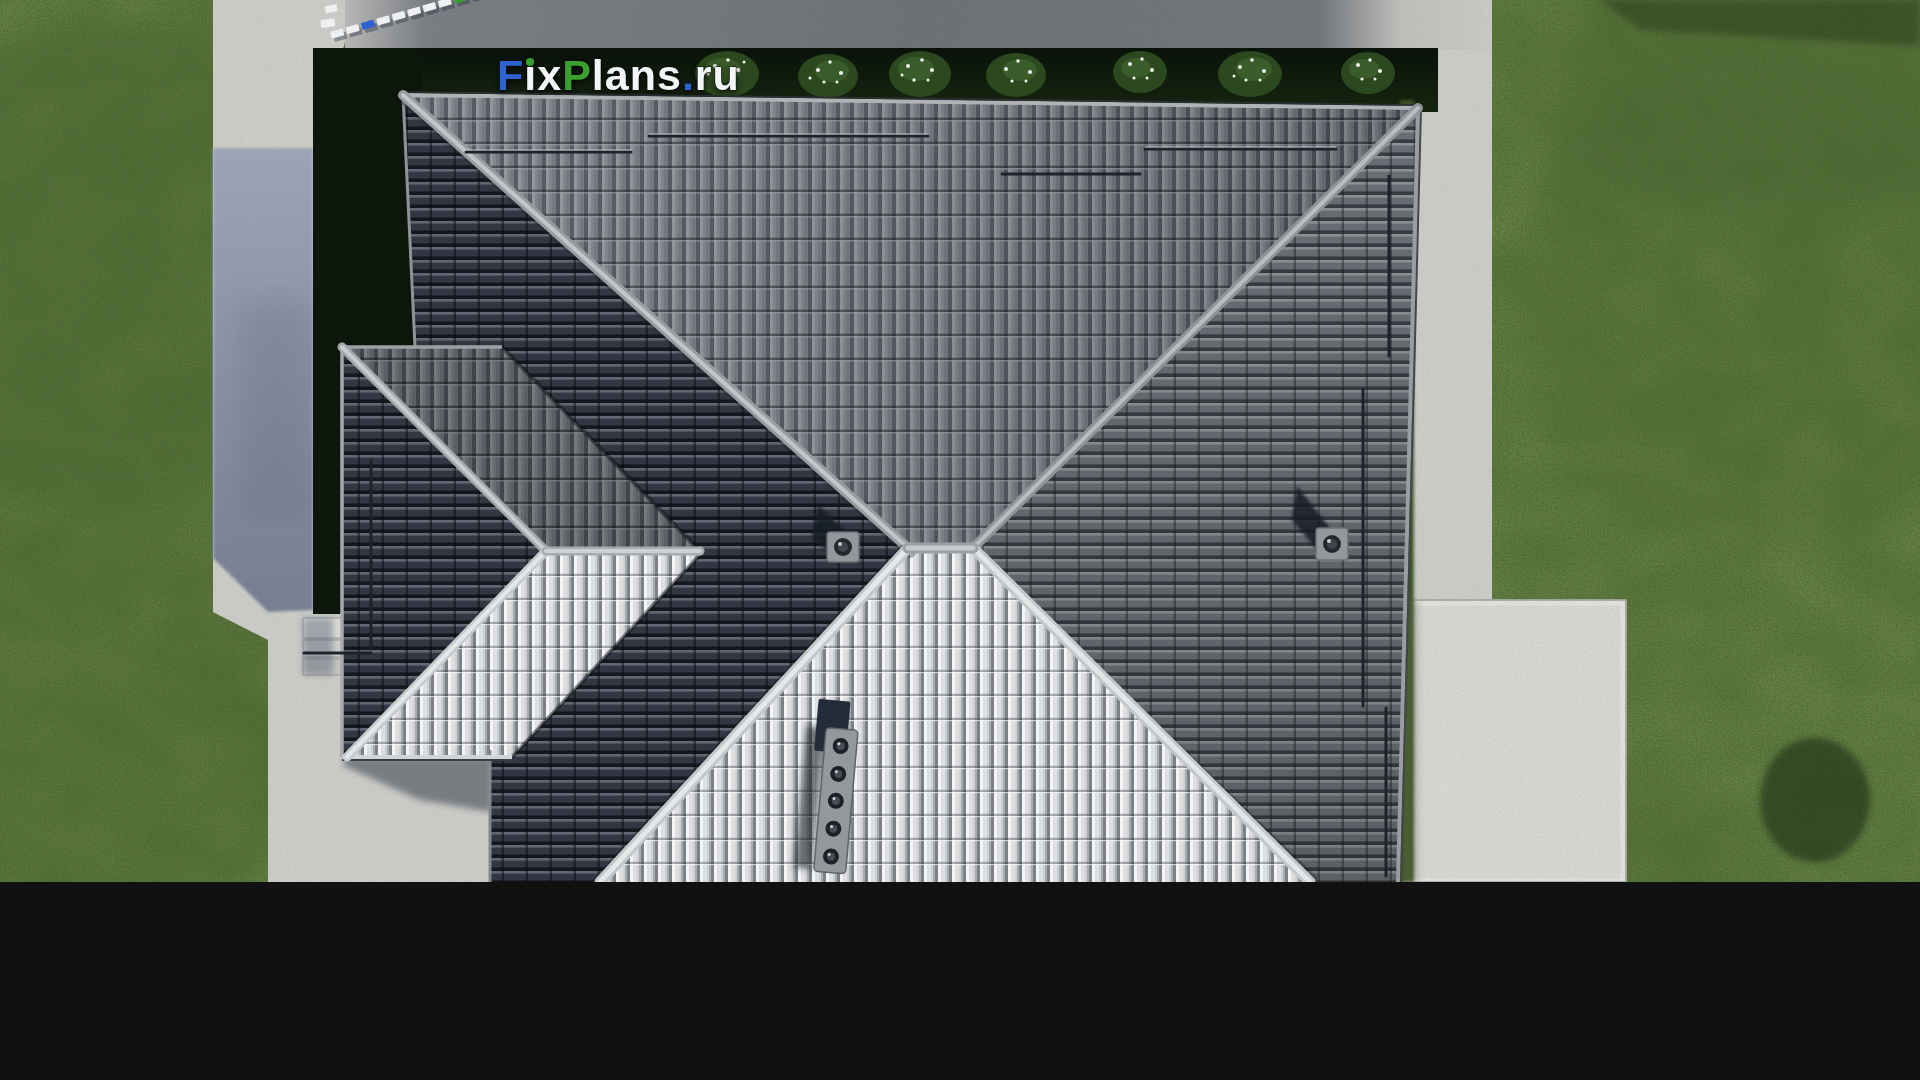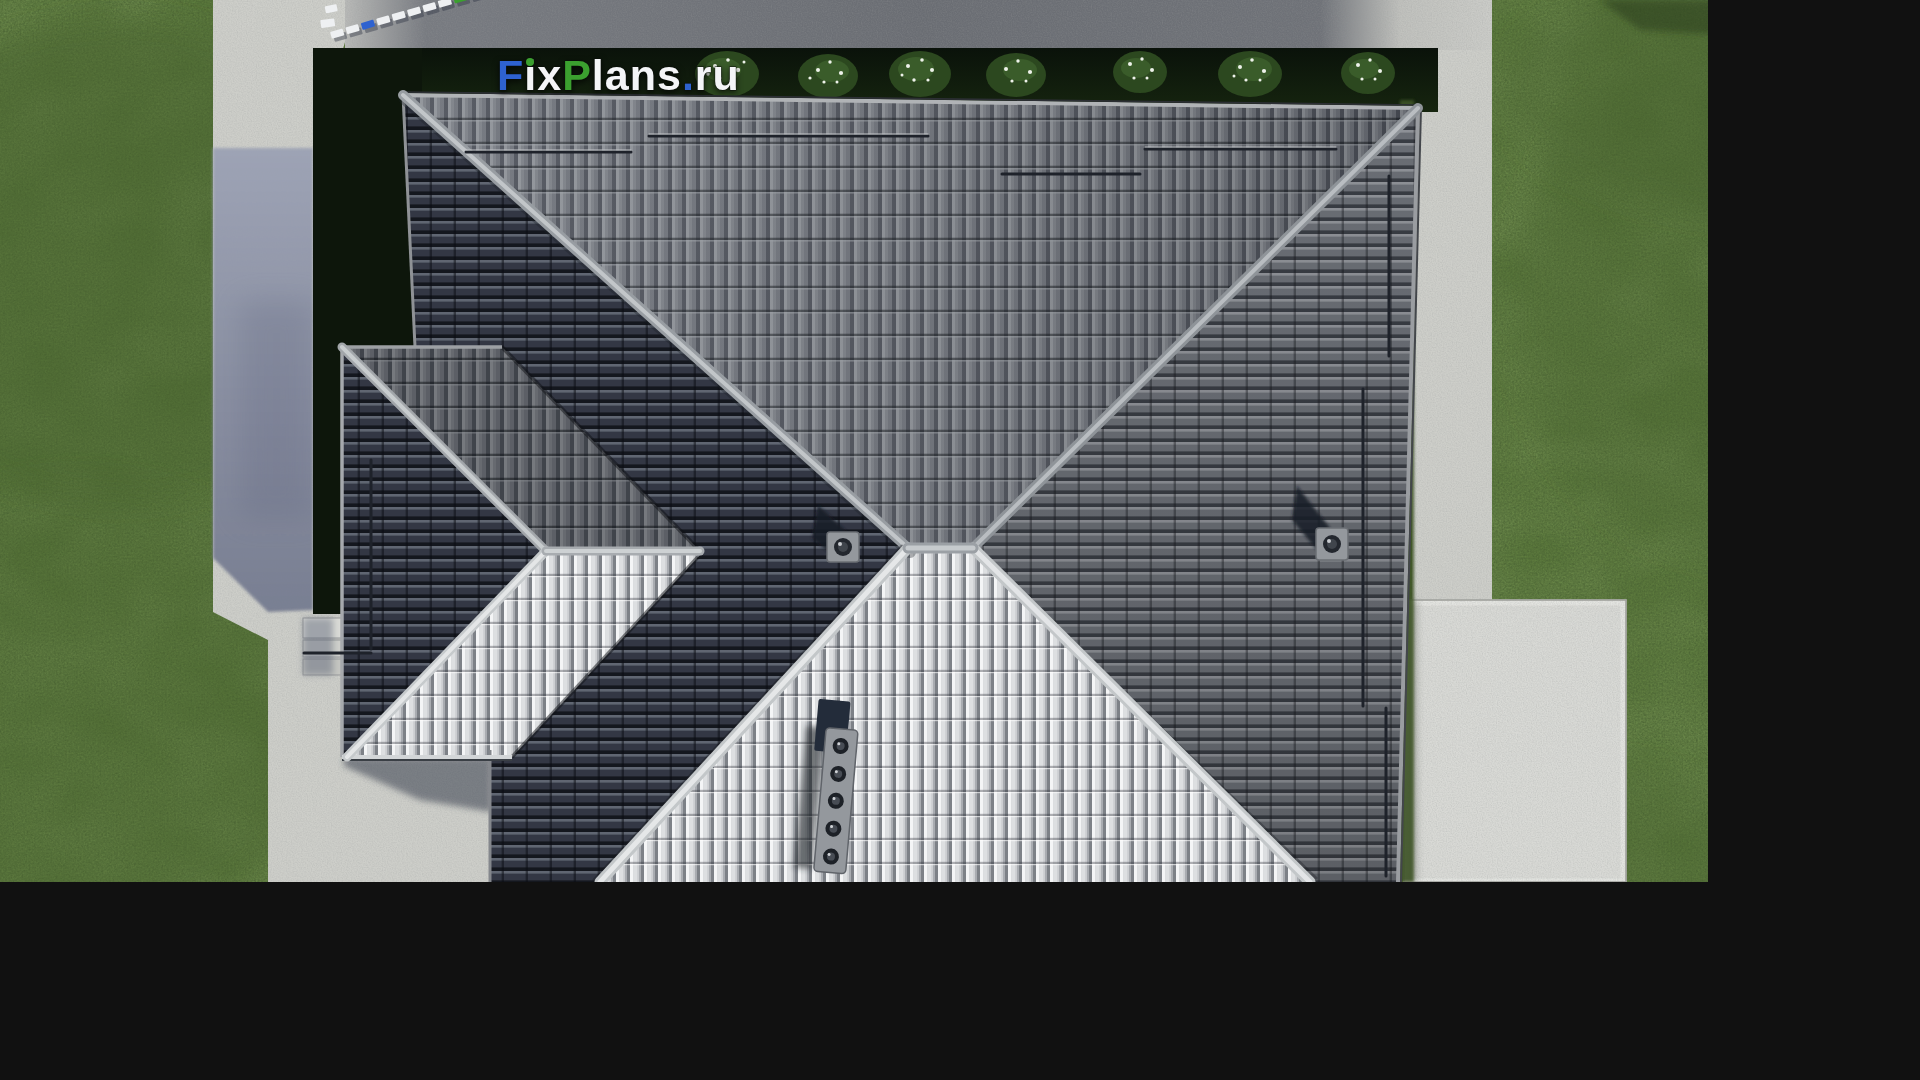--- a/index.html
+++ b/index.html
@@ -1,16 +1,16 @@
 <!DOCTYPE html>
 <html style="--grass_base: #5e7c3e; --grass_dark: #46622d; --hedge_dark: #0d160b; --concrete_light: #cdcec9; --concrete_bright: #d8d9d5; --path_shadow: #8a90a5; --driveway_shade: #6e7178; --roof_dark: #343845; --roof_mid: #6e727a; --roof_bright: #ccced1; --ridge_light: #a8acb1; --guard_dark: #1e222a; --metal_plate: #94989d; --shadow_navy: #2c3342; --logo_blue: #2e62d0; --logo_green: #3ba02f; --logo_white: #f4f5f7;"><head>
 <meta charset="utf-8">
 <style>
   html,body{margin:0;padding:0;background:#111;}
-  .stage{position:relative;width:1708px;height:882px;overflow:hidden;background:#f97316;
+  .stage{position:relative;width:1920px;height:882px;overflow:hidden;background:#f97316;
          font-family:"Liberation Sans",sans-serif;}
   svg{position:absolute;left:0;top:0;display:block;}
   text{font-family:"Liberation Sans","DejaVu Sans",sans-serif;}
 </style>
 </head>
 <body>
 
 <div class="stage">
 <svg width="1920" height="882" viewBox="0 0 1920 882">
   <defs>

